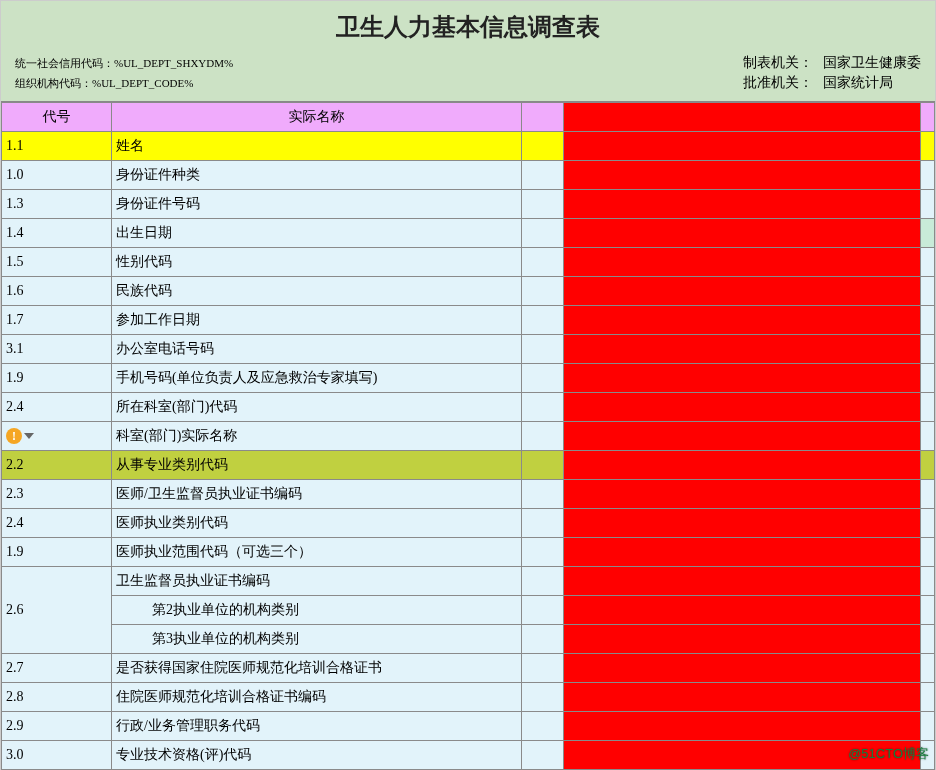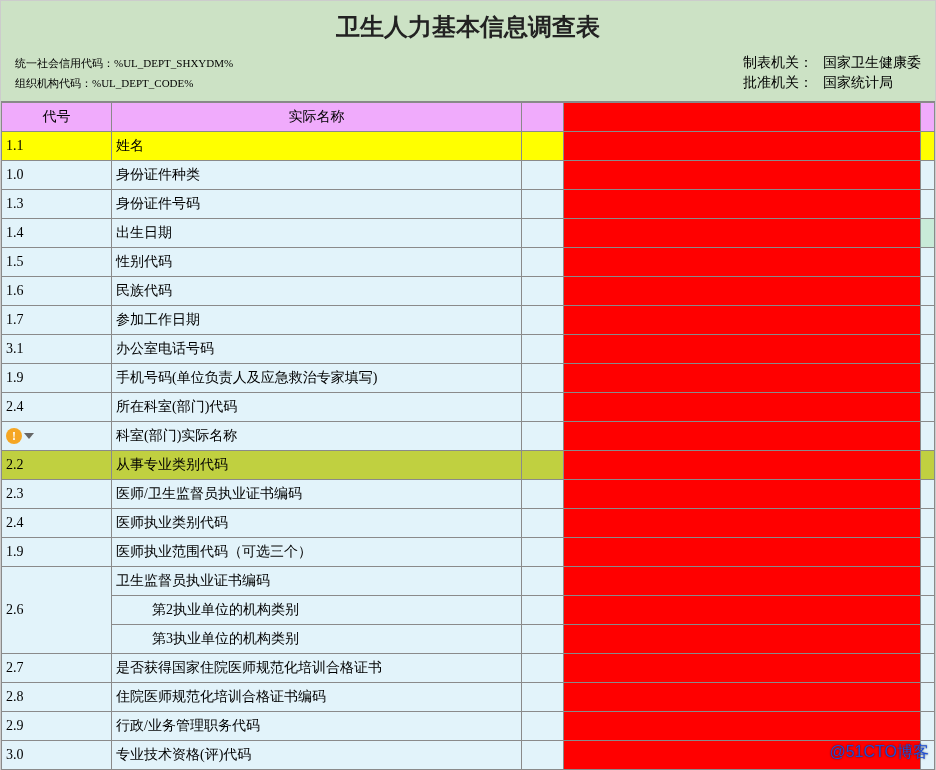--- a/index.html
+++ b/index.html
@@ -101,23 +101,23 @@
     width: 0; height: 0;
     border-left: 5px solid transparent;
     border-right: 5px solid transparent;
     border-top: 6px solid #666;
     vertical-align: middle;
   }
   .watermark {
     position: absolute;
     right: 6px;
     bottom: 6px;
-    color: #1d4ed8;
+    color: #15803d;
     font-family: "Microsoft YaHei", sans-serif;
-    font-size: 16px;
+    font-size: 13px;
     text-shadow: 0 0 2px rgba(0,0,0,0.6);
   }
 </style>
 </head>
 <body>
 
 <div class="page">
 
   <div class="header">
     <div class="title">卫生人力基本信息调查表</div>

